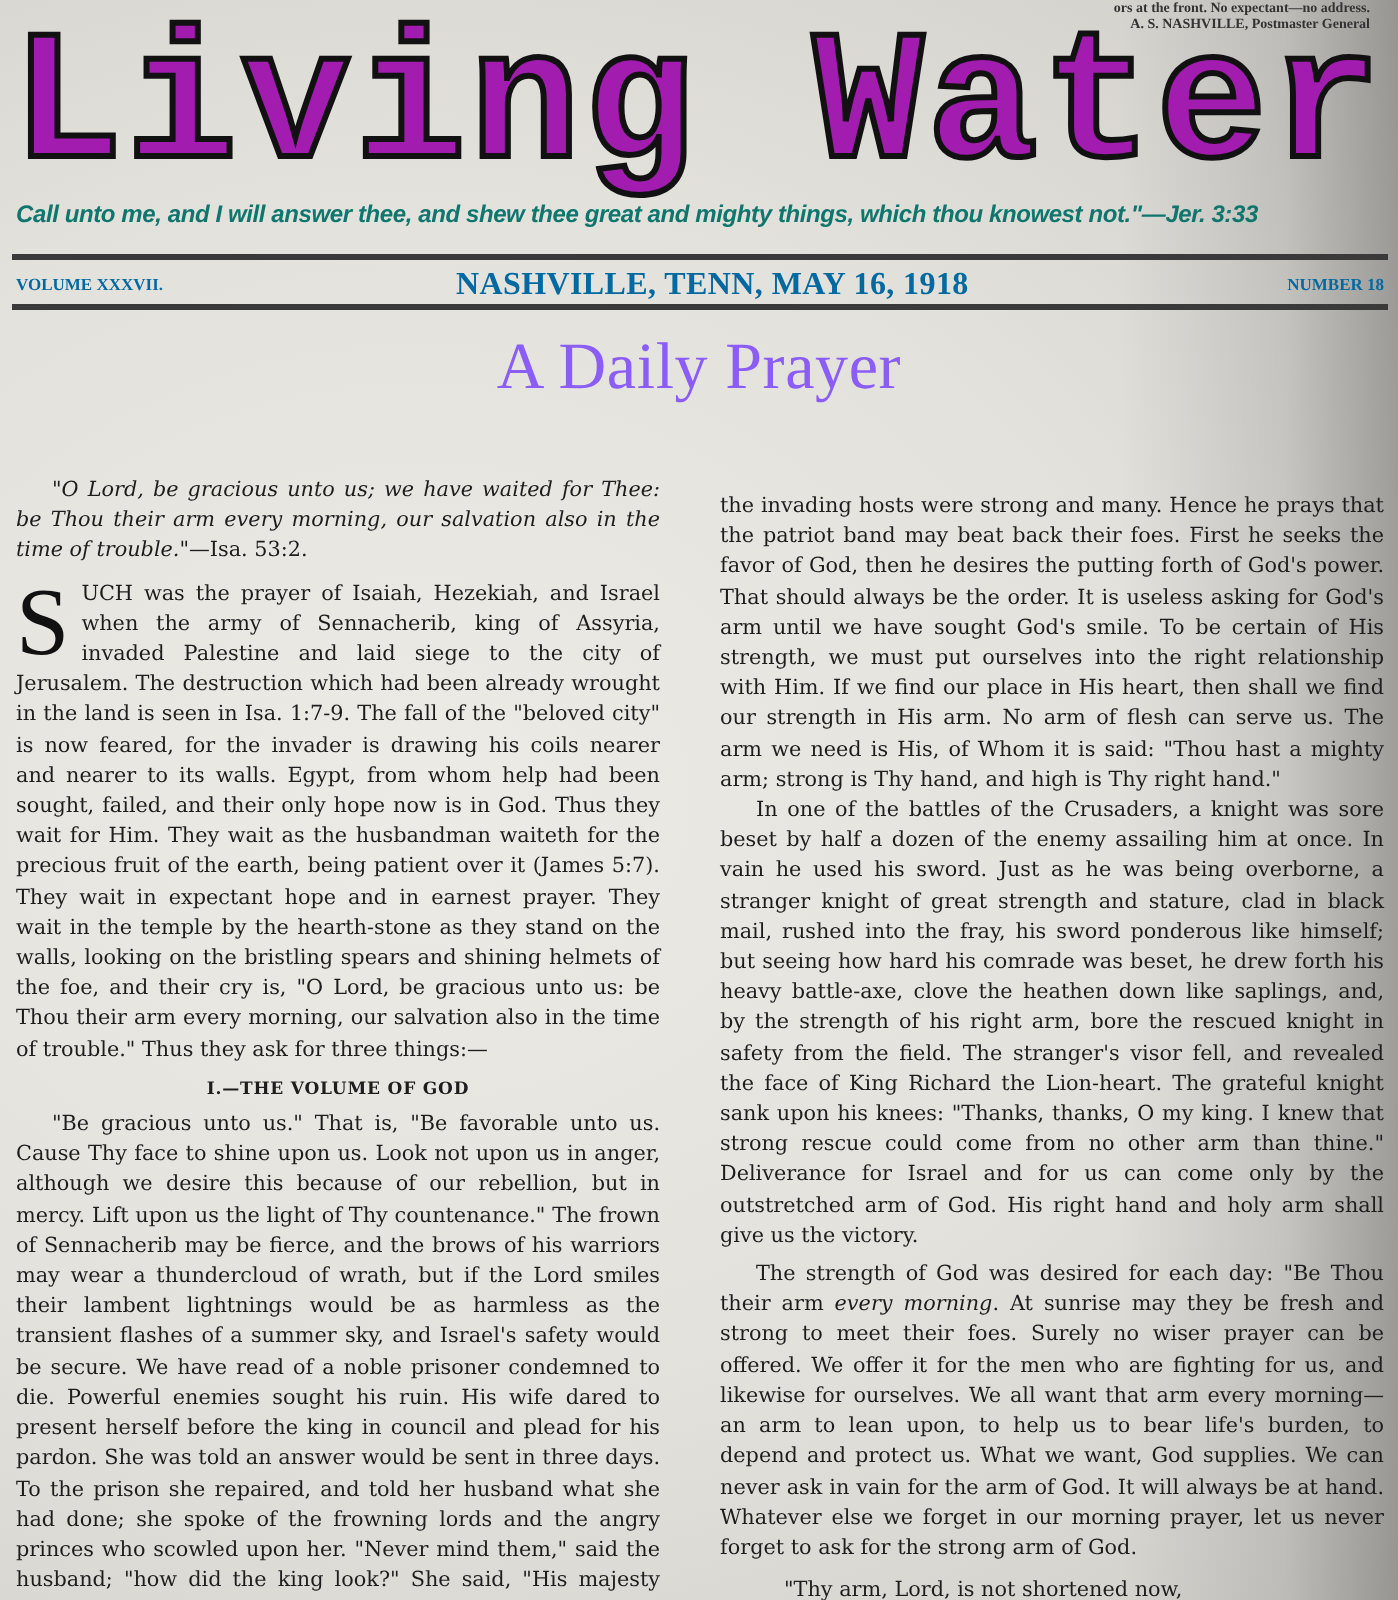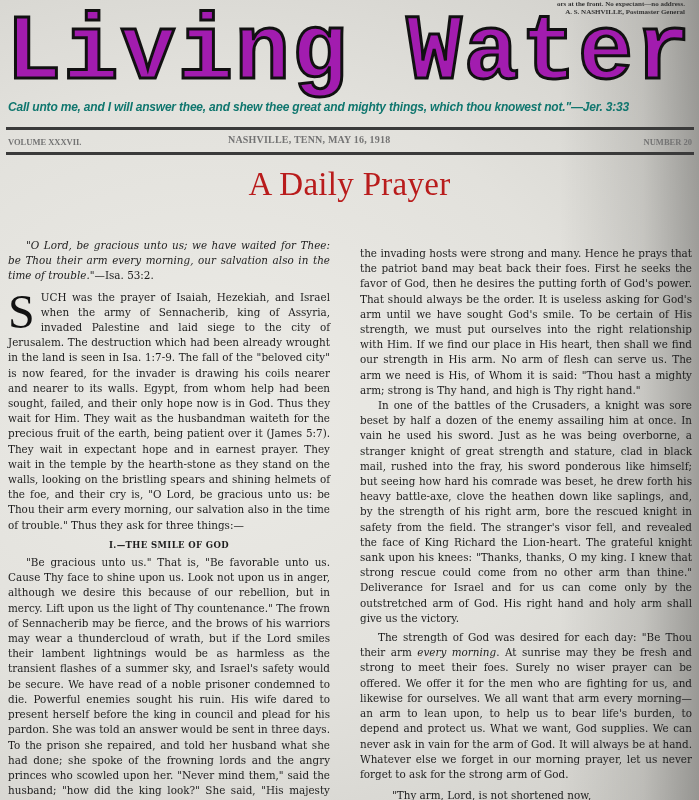--- a/index.html
+++ b/index.html
@@ -29,28 +29,28 @@
     white-space:nowrap;
   }
   .motto {
     position:absolute; left:8px; top:100px; width:685px;
     font-family: "Liberation Sans", sans-serif; font-style:italic; font-weight:bold;
     font-size:12px; letter-spacing:-0.2px; color:#0f766e; white-space:nowrap;
   }
   .rule { position:absolute; left:6px; width:688px; background:#3a3a3a; }
   .dateline {
     position:absolute; left:6px; top:134px; width:680px; height:14px;
-    font-family: "Liberation Serif", serif; font-weight:bold; color:#737373;
+    font-family: "Liberation Serif", serif; font-weight:bold; color:#0369a1;
   }
   .dateline .vol { position:absolute; left:2px; top:3px; font-size:8.5px; }
-  .dateline .city { position:absolute; left:222px; top:0; font-size:10px; letter-spacing:0.2px; }
+  .dateline .city { position:absolute; left:222px; top:0; font-size:16px; letter-spacing:0.2px; }
   .dateline .num { position:absolute; right:-6px; top:3px; font-size:8.5px; }
   .headline {
     position:absolute; left:0; top:166px; width:699px; text-align:center;
-    font-family: "Liberation Serif", serif; font-size:33px; color:#b91c1c; letter-spacing:0.3px;
+    font-family: "Liberation Serif", serif; font-size:33px; color:#8b5cf6; letter-spacing:0.3px;
   }
   .col {
     position:absolute; top:0; font-family: "DejaVu Serif", serif;
     font-size:10.4px; line-height:15.2px; text-align:justify; color:#1d1d1d;
   }
   .col p { margin:0; }
   .left { left:8px; width:322px; top:238px; }
   .right { left:360px; width:332px; top:246px; }
   .epi { font-style:italic; text-indent:18px; margin-bottom:6px !important; }
   .epi .ref { font-style:normal;margin-top:11px; }
@@ -77,30 +77,30 @@
   <div>A. S. NASHVILLE, Postmaster General</div>
 </div>
 
 <div class="masthead">Living Water</div>
 <div class="motto">Call unto me, and I will answer thee, and shew thee great and mighty things, which thou knowest not."—Jer. 3:33</div>
 
 <div class="rule" style="top:127px;height:3px;"></div>
 <div class="dateline">
   <span class="vol">VOLUME XXXVII.</span>
   <span class="city">NASHVILLE, TENN,   MAY 16, 1918</span>
-  <span class="num">NUMBER 20</span>
+  <span class="num">NUMBER 18</span>
 </div>
 <div class="rule" style="top:152px;height:3px;"></div>
 
 <div class="headline">A Daily Prayer</div>
 
 <div class="col left">
   <p class="epi"><span>"O Lord, be gracious unto us; we have waited for Thee: be Thou their arm every morning, our salvation also in the time of trouble."</span><span class="ref">—Isa. 53:2.</span></p>
   <p><span class="drop">S</span><span>UCH was the prayer of Isaiah, Hezekiah, and Israel when the army of Sennacherib, king of Assyria, invaded Palestine and laid siege to the city of Jerusalem. The destruction which had been already wrought in the land is seen in Isa. 1:7-9. The fall of the "beloved city" is now feared, for the invader is drawing his coils nearer and nearer to its walls. Egypt, from whom help had been sought, failed, and their only hope now is in God. Thus they wait for Him. They wait as the husbandman waiteth for the precious fruit of the earth, being patient over it (James 5:7). They wait in expectant hope and in earnest prayer. They wait in the temple by the hearth-stone as they stand on the walls, looking on the bristling spears and shining helmets of the foe, and their cry is, "O Lord, be gracious unto us: be Thou their arm every morning, our salvation also in the time of trouble." Thus they ask for three things:—</span></p>
-  <p class="section">I.—THE SMILE OF GOD</p>
+  <p class="section">I.—THE VOLUME OF GOD</p>
   <p class="indent">"Be gracious unto us." That is, "Be favorable unto us. Cause Thy face to shine upon us. Look not upon us in anger, although we desire this because of our rebellion, but in mercy. Lift upon us the light of Thy countenance." The frown of Sennacherib may be fierce, and the brows of his warriors may wear a thundercloud of wrath, but if the Lord smiles their lambent lightnings would be as harmless as the transient flashes of a summer sky, and Israel's safety would be secure. We have read of a noble prisoner condemned to die. Powerful enemies sought his ruin. His wife dared to present herself before the king in council and plead for his pardon. She was told an answer would be sent in three days. To the prison she repaired, and told her husband what she had done; she spoke of the frowning lords and the angry princes who scowled upon her. "Never mind them," said the husband; "how did the king look?" She said, "His majesty received me with a gracious smile." "Then," said he, as he kissed her tearful face, "your suit is granted, and I am saved." When the king is gracious it matters little about others. A love which is</p>
 </div>
 
 <div class="col right">
   <p>the invading hosts were strong and many. Hence he prays that the patriot band may beat back their foes. First he seeks the favor of God, then he desires the putting forth of God's power. That should always be the order. It is useless asking for God's arm until we have sought God's smile. To be certain of His strength, we must put ourselves into the right relationship with Him. If we find our place in His heart, then shall we find our strength in His arm. No arm of flesh can serve us. The arm we need is His, of Whom it is said: "Thou hast a mighty arm; strong is Thy hand, and high is Thy right hand."</p>
   <p class="indent">In one of the battles of the Crusaders, a knight was sore beset by half a dozen of the enemy assailing him at once. In vain he used his sword. Just as he was being overborne, a stranger knight of great strength and stature, clad in black mail, rushed into the fray, his sword ponderous like himself; but seeing how hard his comrade was beset, he drew forth his heavy battle-axe, clove the heathen down like saplings, and, by the strength of his right arm, bore the rescued knight in safety from the field. The stranger's visor fell, and revealed the face of King Richard the Lion-heart. The grateful knight sank upon his knees: "Thanks, thanks, O my king. I knew that strong rescue could come from no other arm than thine." Deliverance for Israel and for us can come only by the outstretched arm of God. His right hand and holy arm shall give us the victory.</p>
   <p class="indent" style="margin-top:4px;"><span>The strength of God was desired for each day: "Be Thou their arm </span><em>every morning</em><span>. At sunrise may they be fresh and strong to meet their foes. Surely no wiser prayer can be offered. We offer it for the men who are fighting for us, and likewise for ourselves. We all want that arm every morning—an arm to lean upon, to help us to bear life's burden, to depend and protect us. What we want, God supplies. We can never ask in vain for the arm of God. It will always be at hand. Whatever else we forget in our morning prayer, let us never forget to ask for the strong arm of God.</span></p>
   <div class="poem">
     <div class="l1">"Thy arm, Lord, is not shortened now,</div>
 

